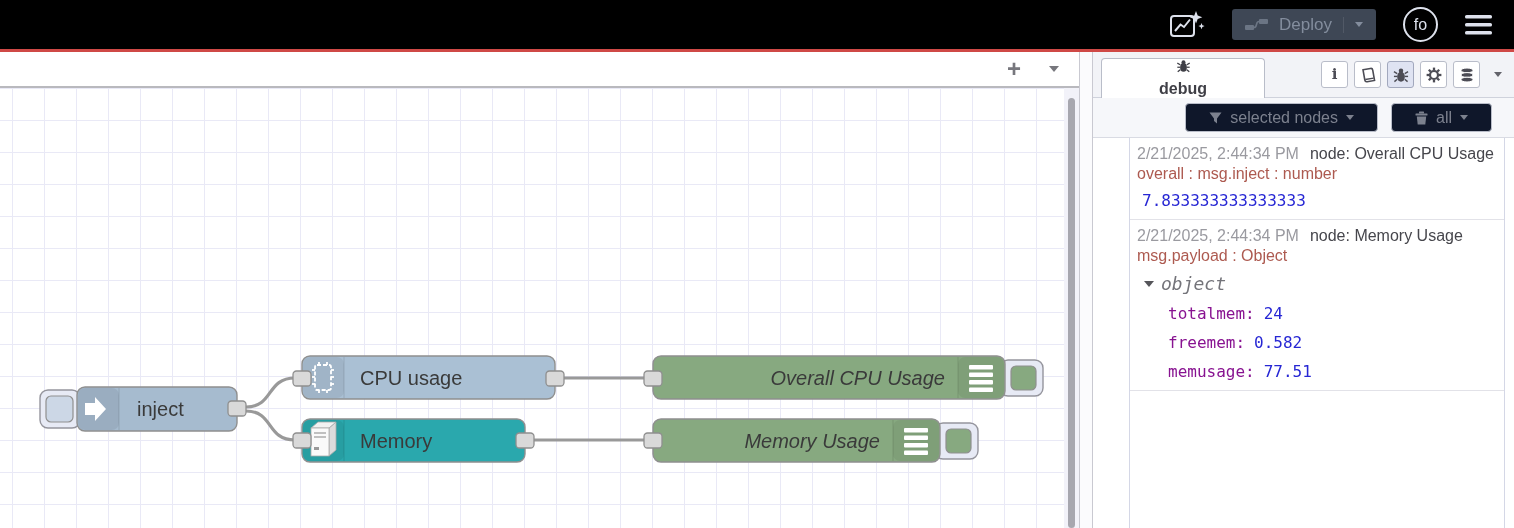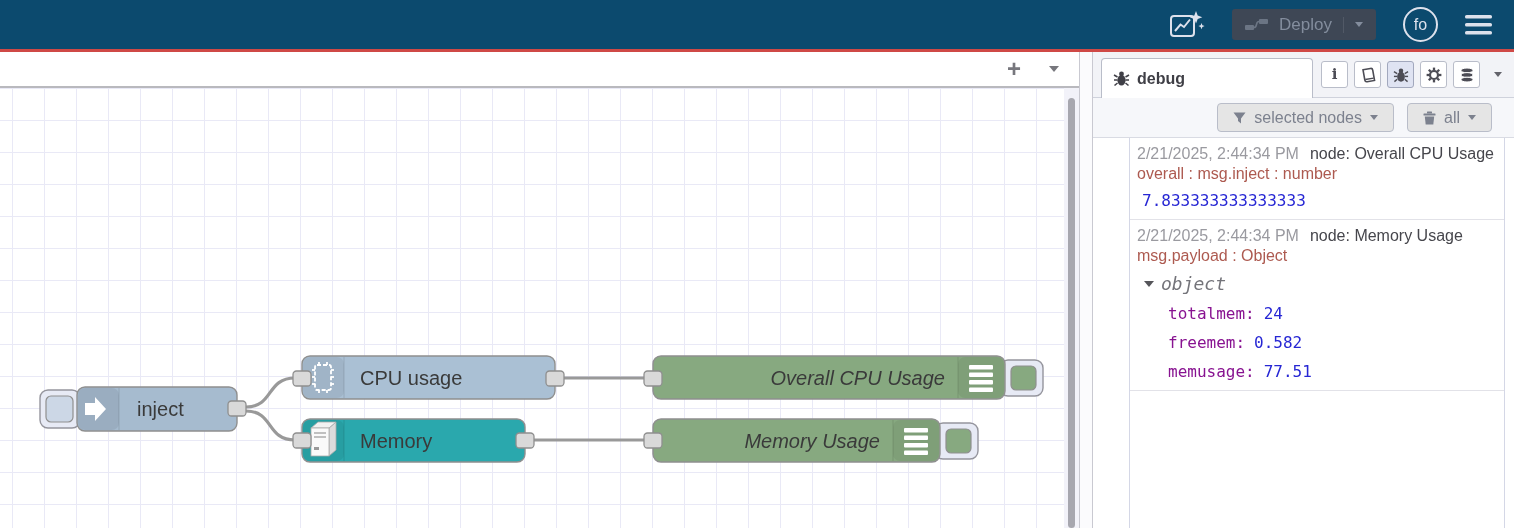--- a/index.html
+++ b/index.html
@@ -3,21 +3,21 @@
 <meta charset="utf-8">
 <style>
   * { box-sizing: border-box; }
   html,body { margin:0; padding:0; }
   body {
     width:1514px; height:528px; overflow:hidden; background:#fff;
     font-family:"Liberation Sans", sans-serif;
   }
   
   .header {
-    height:49px; background:#0c4a6e; display:flex; align-items:center;
+    height:49px; background:#000000; display:flex; align-items:center;
     justify-content:flex-end; gap:27px; padding-right:22px;
   }
   .redline { height:3px; background:#cf4946; }
   .hdr-iconbtn { background:none; border:none; padding:0; cursor:pointer; display:flex; align-items:center; }
   .deploy-btn {
     display:flex; align-items:center; gap:11px; background:#3e4755; border:none;
     border-radius:3px; height:31px; padding:0 13px; color:#838d9d; font-size:17px;
     font-family:"Liberation Sans",sans-serif;
   }
   .deploy-divider { width:1px; height:16px; background:rgba(255,255,255,0.10); }
@@ -51,39 +51,39 @@
   .v-thumb { position:absolute; right:4px; top:10px; bottom:0; width:7px; background:#a7a7af; border-radius:4px; }
   .splitter { width:13px; background:#fbfbfd; border-right:1px solid #c9c9d1; }
 
   
   .sidebar { flex:1; display:flex; flex-direction:column; background:#fff; }
   .sb-tabs {
     height:46px; background:#f2f3f7; border-bottom:1px solid #cfd2dc;
     display:flex; align-items:flex-end; padding:0 12px 0 8px;
   }
   .tab-debug {
-    height:40px; width:212px; background:#fff; border:1px solid #b9bdc9; border-bottom:none;
+    height:40px; width:164px; background:#fff; border:1px solid #b9bdc9; border-bottom:none;
     border-radius:4px 4px 0 0; display:flex; align-items:center; gap:7px; padding:0 11px;
-    margin-bottom:-1px; font-weight:bold; font-size:16px; color:#3f3f46;
+    margin-bottom:-1px; font-weight:bold; font-size:16px; color:#3f3f46;flex-direction:column;
   }
   .sb-actions { margin-left:auto; display:flex; align-items:center; gap:6px; margin-bottom:9px; }
   .icon-btn {
     width:27px; height:27px; background:#fff; border:1px solid #b9bdc9; border-radius:3px;
     display:flex; align-items:center; justify-content:center; color:#4c4c55; padding:0;
   }
   .icon-btn.active { background:#dfe3f2; border-color:#a2a8bd; }
   .info-glyph { font-family:"DejaVu Serif", serif; font-weight:bold; font-size:15px; line-height:1; }
   .sb-caret { color:#63636b; margin-left:8px; background:none; border:none; padding:0; display:flex; }
   .sb-toolbar {
     height:40px; background:#f6f7fa; border-bottom:1px solid #d9dbe3;
     display:flex; align-items:center; justify-content:flex-end; gap:13px; padding-right:22px;
   }
   .filter-btn {
-    height:29px; background:#e5e5e5; border:1px solid #b9bdc9; border-radius:4px;
-    color:#7c818e; font-size:16px; display:flex; align-items:center; gap:8px; padding:0 15px;
+    height:29px; background:#0f172a; border:1px solid #b9bdc9; border-radius:4px;
+    color:#7c818e; font-size:16px; display:flex; align-items:center; gap:8px; padding:0 23px;
     font-family:"Liberation Sans",sans-serif;
   }
   .messages { flex:1; overflow:hidden; margin-right:9px; border-left:1px solid #d4d7e6; border-right:1px solid #d4d7e6;margin-left:36px; }
   .msg { border-bottom:1px solid #e2e2e8; padding:7px 6px 9px 7px; font-size:16px; background:#fff; }
   .msg-top { color:#46464c; white-space:nowrap; }
   .msg-time { color:#9a9aa0; margin-right:11px; }
   .msg-meta { color:#ad5a50; margin-top:2px; }
   .mono { font-family:"DejaVu Sans Mono", monospace; }
   .msg-value { color:#2727d4; margin-top:8px; padding-left:5px; font-size:16px; }
   .obj-row { margin-top:8px; display:flex; align-items:center; gap:7px; padding-left:7px; }

